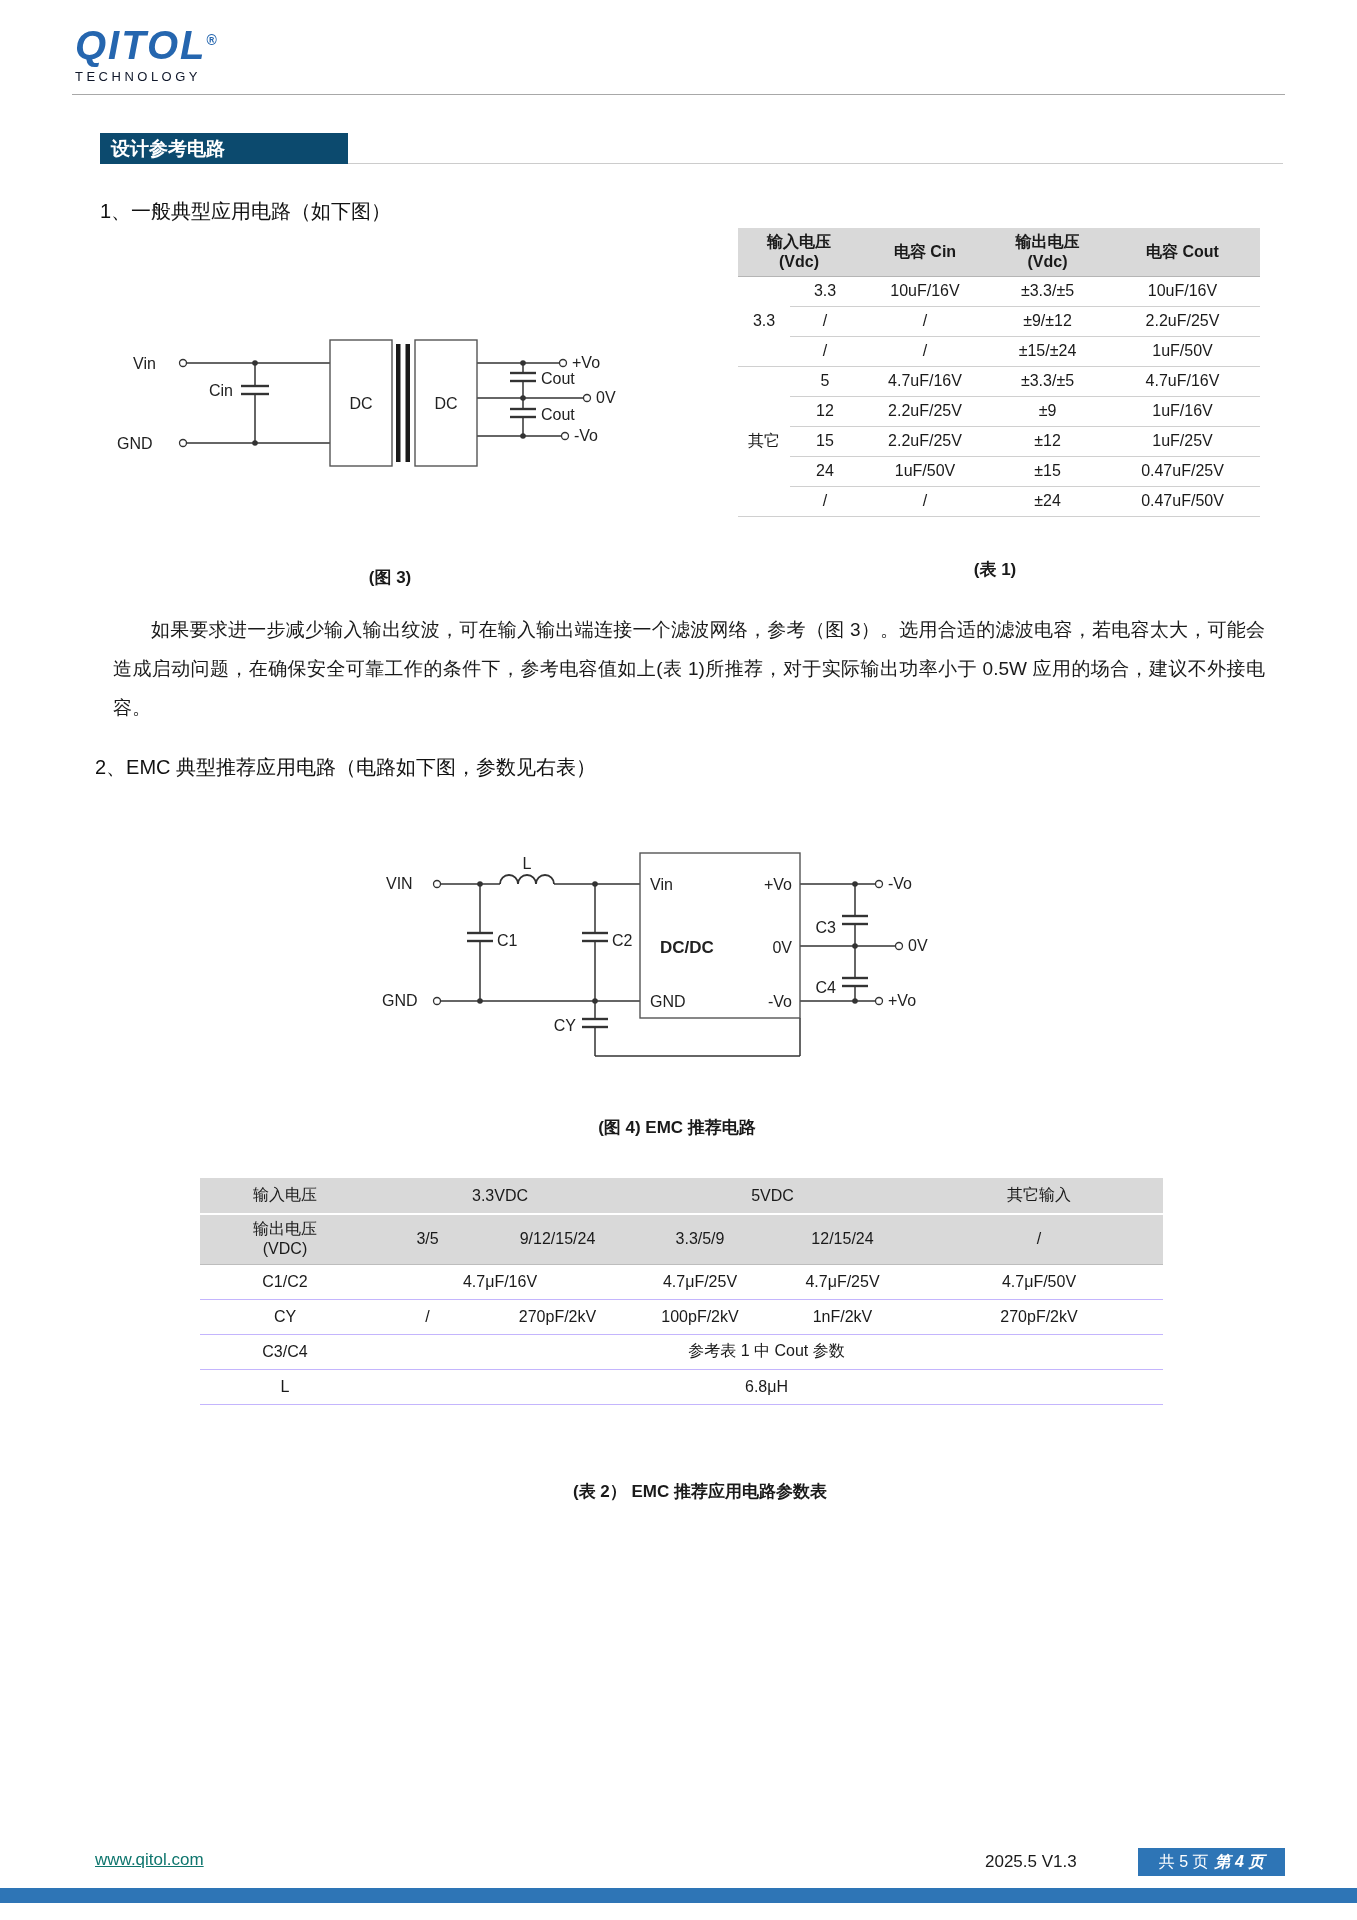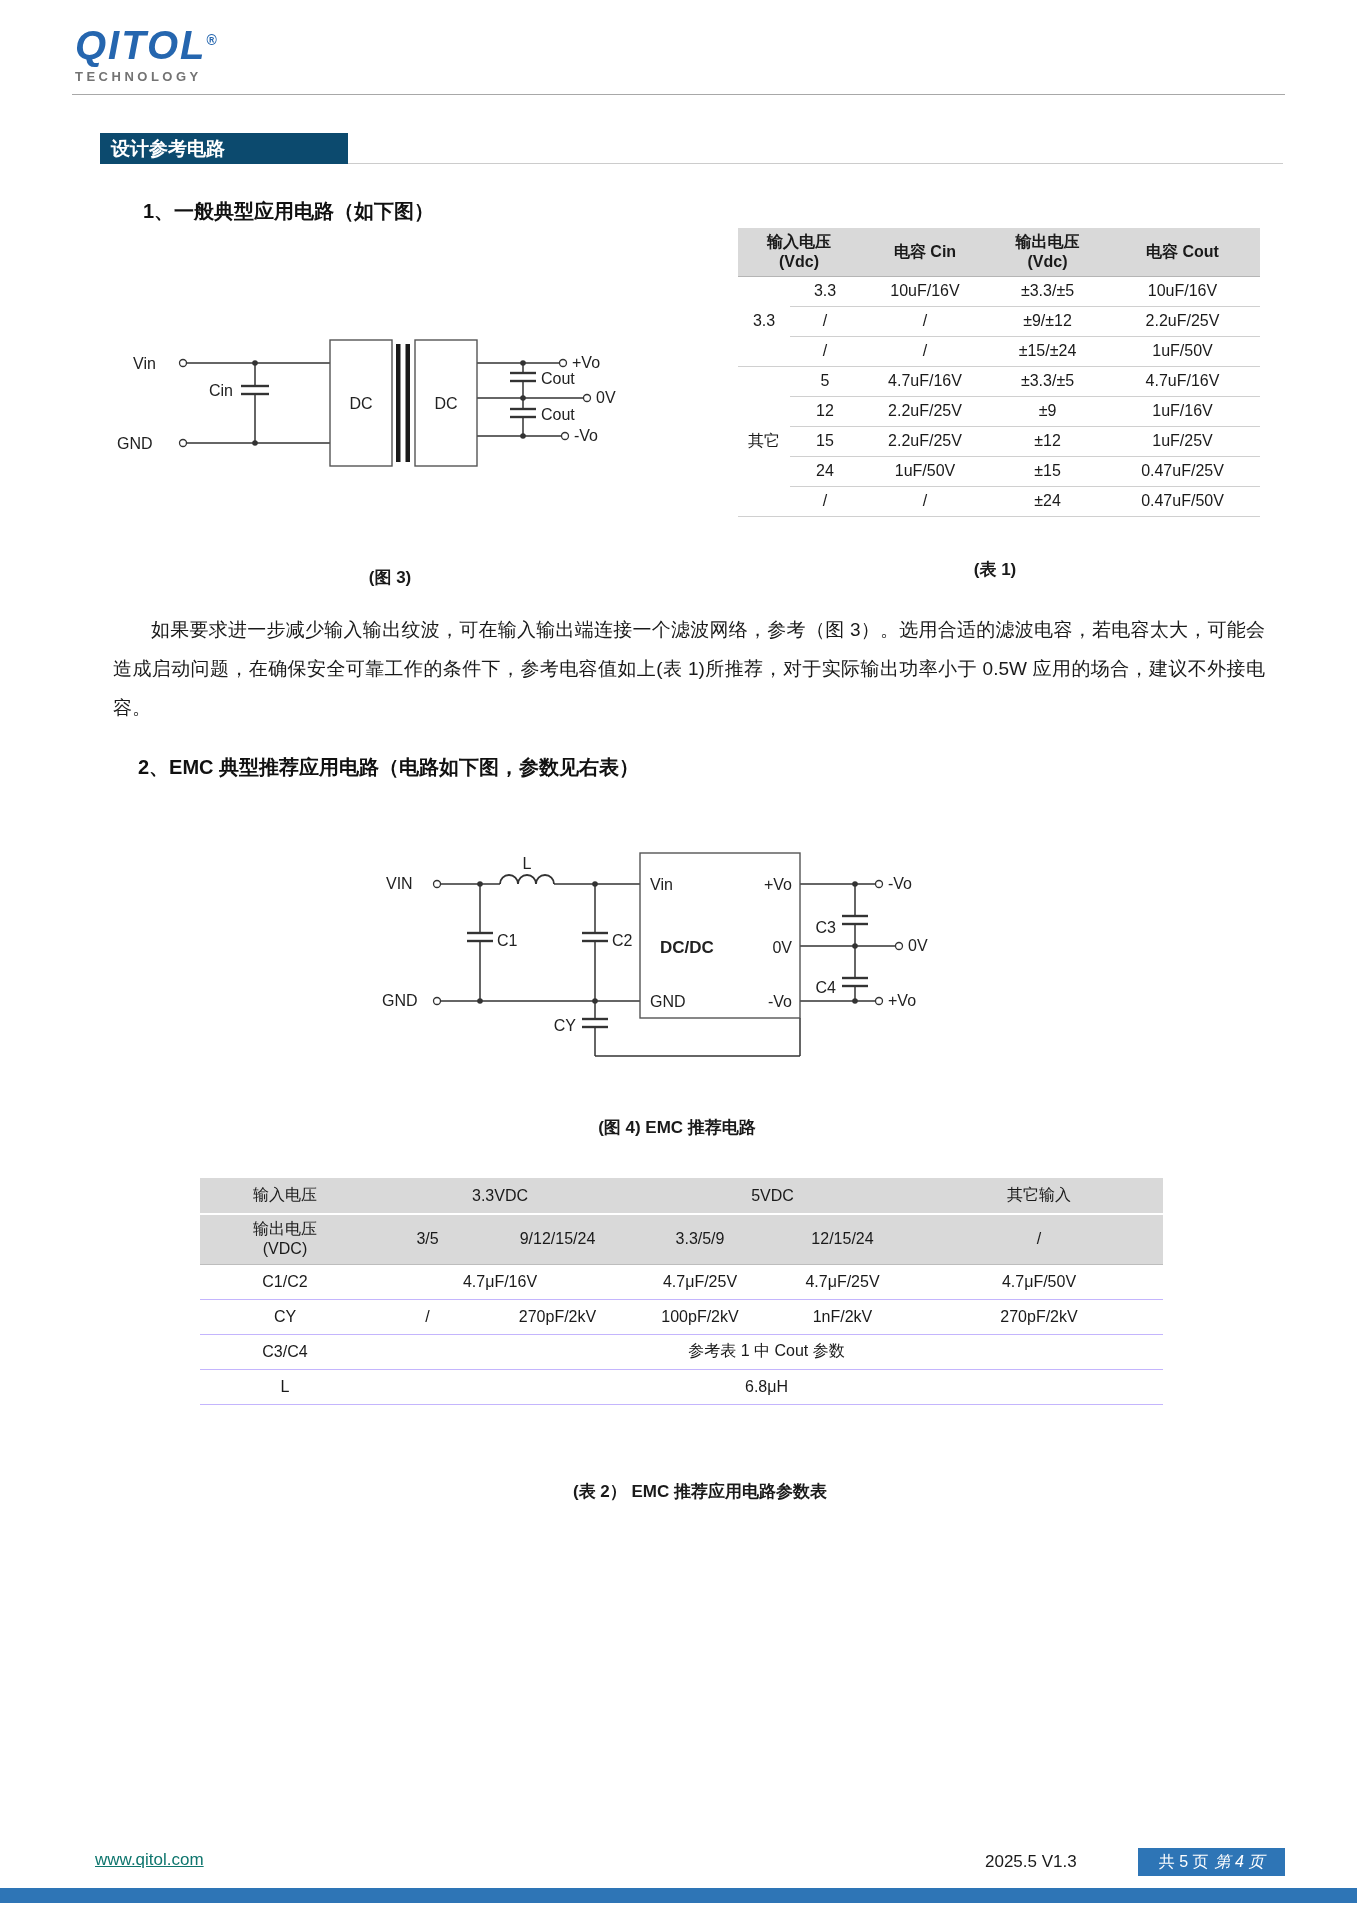--- a/index.html
+++ b/index.html
@@ -4,30 +4,30 @@
 <style>
   * { margin:0; padding:0; box-sizing:border-box; }
   html,body { background:#ffffff; }
   body { font-family:"Liberation Sans","DejaVu Sans",sans-serif; color:#1a1a1a; }
   .page { position:relative; width:1357px; height:1920px; background:#fff; overflow:hidden; }
   .abs { position:absolute; }
 
   
   .logo-main { font-size:40px; font-weight:bold; font-style:italic; color:#2566af; letter-spacing:2px; line-height:1; }
   .logo-reg { font-size:14px; vertical-align:super; font-style:normal; }
-  .logo-sub { font-size:13px; font-weight:bold; color:#737373; letter-spacing:3.5px; margin-top:4px; }
+  .logo-sub { font-size:13px; font-weight:normal; color:#0f172a; letter-spacing:3.5px; margin-top:4px; }
   .doc-title { font-size:22px; font-weight:bold; color:#17375e; white-space:nowrap; }
   .doc-series { margin-left:52px; }
   .header-rule { border-top:1px solid #a8a8a8; }
 
   
   .banner { background:#0c4a6e; color:#fff; font-size:19px; font-weight:bold; line-height:31px; height:31px; padding-left:11px; z-index:2; }
   .banner-line { border-top:1px solid #cccccc; z-index:1; }
 
-  .h-sec { font-size:20px; font-weight:bold; color:#111; white-space:nowrap;margin-left:43px; }
+  .h-sec { font-size:20px; font-weight:normal; color:#111; white-space:nowrap; }
   .caption { font-size:17px; font-weight:bold; text-align:center; }
 
   .para { font-size:19px; line-height:39px; text-indent:2em; text-align:justify; color:#1a1a1a; }
 
   
   table { border-collapse:collapse; table-layout:fixed; font-size:16px; color:#1a1a1a; }
   .t1 { width:522px; }
   .t1 th { background:#d9d9d9; font-weight:bold; height:48px; text-align:center; vertical-align:middle; white-space:pre-line; line-height:1.25; border-bottom:1px solid #b5b5b5; }
   .t1 td { height:30px; text-align:center; vertical-align:middle; border-bottom:1px solid #d0d0d0; }
 
@@ -43,21 +43,21 @@
   .wire { stroke:#333; stroke-width:1.5; fill:none; }
   .plate { stroke:#333; stroke-width:2.4; fill:none; }
   .compbox { stroke:#555; stroke-width:1.4; fill:#fff; }
   .dot { fill:#333; }
   .term { fill:#fff; stroke:#333; stroke-width:1.3; }
 
   
   .f-url { font-size:17px; color:#0f766e; text-decoration:underline; }
   .f-ver { font-size:17px; color:#1a1a1a; }
   .f-pagebox { background:#2e75b6; color:#fff; font-size:16px; line-height:28px; height:28px; width:147px; text-align:center; }
-  .f-cur { font-style:italic; font-weight:normal; margin-left:6px; }
+  .f-cur { font-style:italic; font-weight:bold; margin-left:6px; }
   .f-bar { background:#2e75b6; height:15px; }
 </style>
 </head>
 <body>
 
 <div class="page">
 
   <div class="abs" style="left:75px;top:25px">
     <div class="logo-main"><span>QITOL</span><span class="logo-reg">®</span></div>
     <div class="logo-sub">TECHNOLOGY</div>

